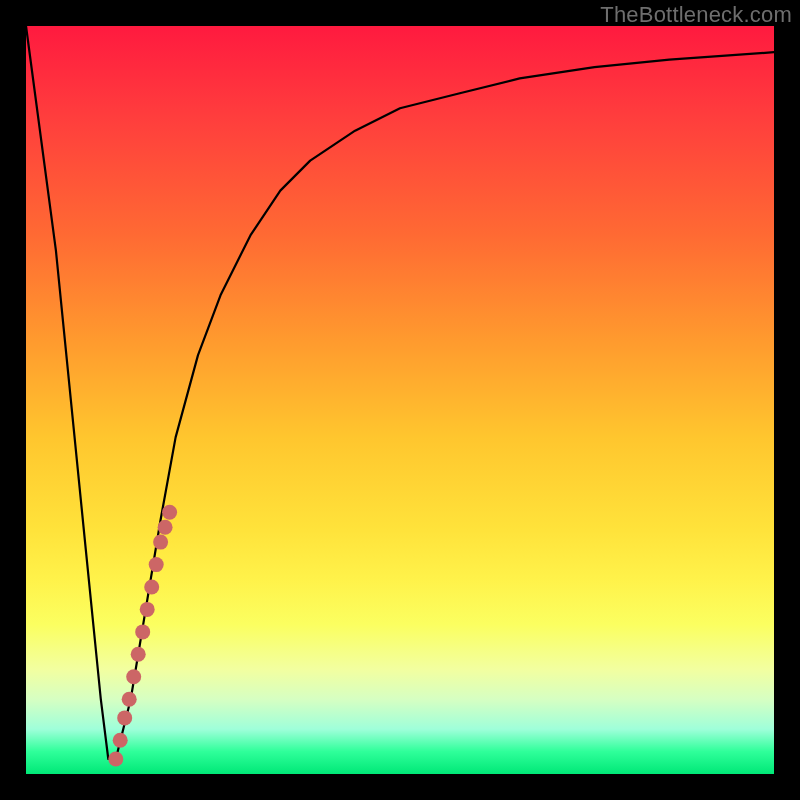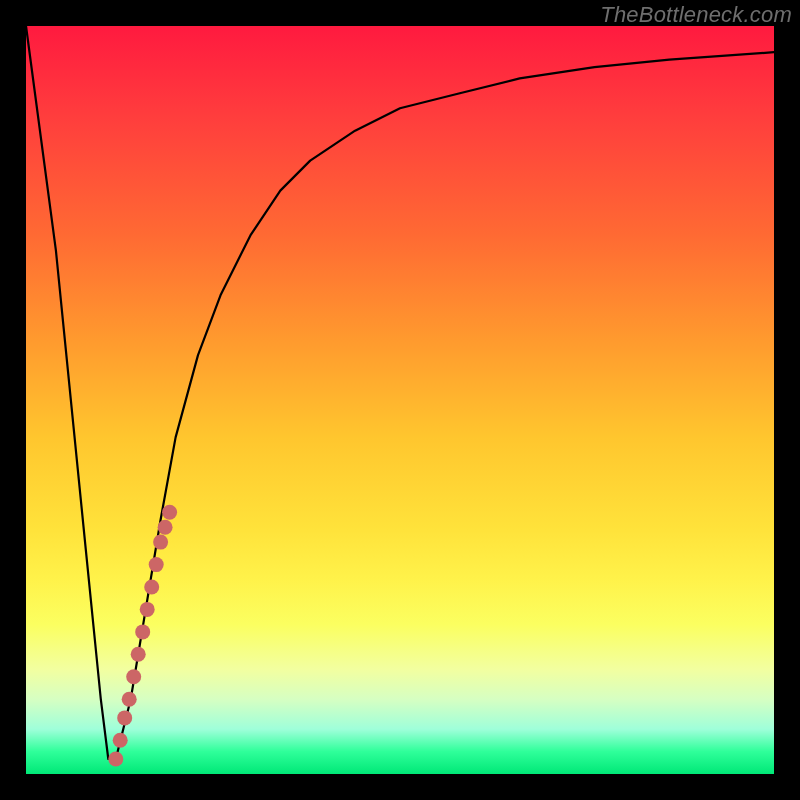--- a/index.html
+++ b/index.html
@@ -8,21 +8,20 @@
     width: 800px;
     height: 800px;
     background: #000;
     overflow: hidden;
     font-family: Arial, Helvetica, sans-serif;
   }
   .stage {
     position: relative;
     width: 800px;
     height: 800px;
-    font-style: italic;
   }
   .plot-frame {
     position: absolute;
     left: 26px;
     top: 26px;
     width: 748px;
     height: 748px;
     background: linear-gradient(
       to bottom,
       #ff1a3f 0%,

